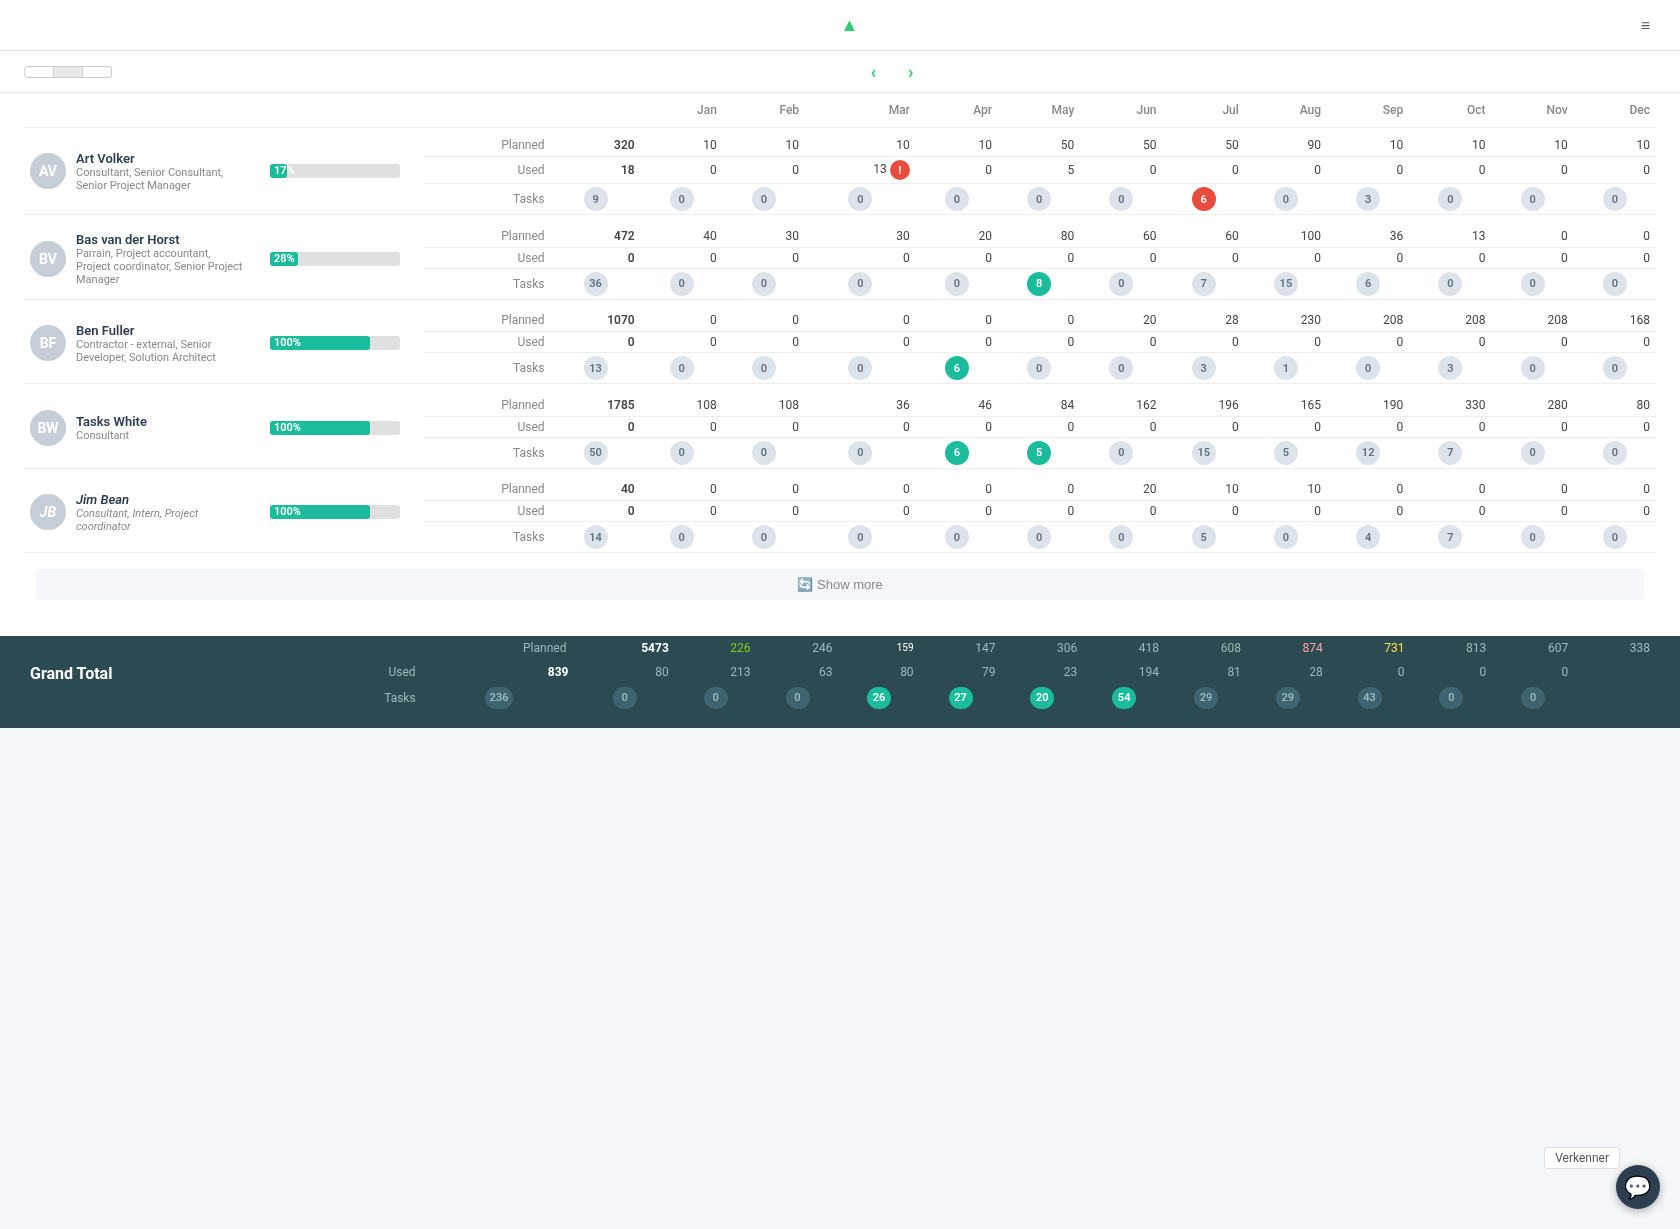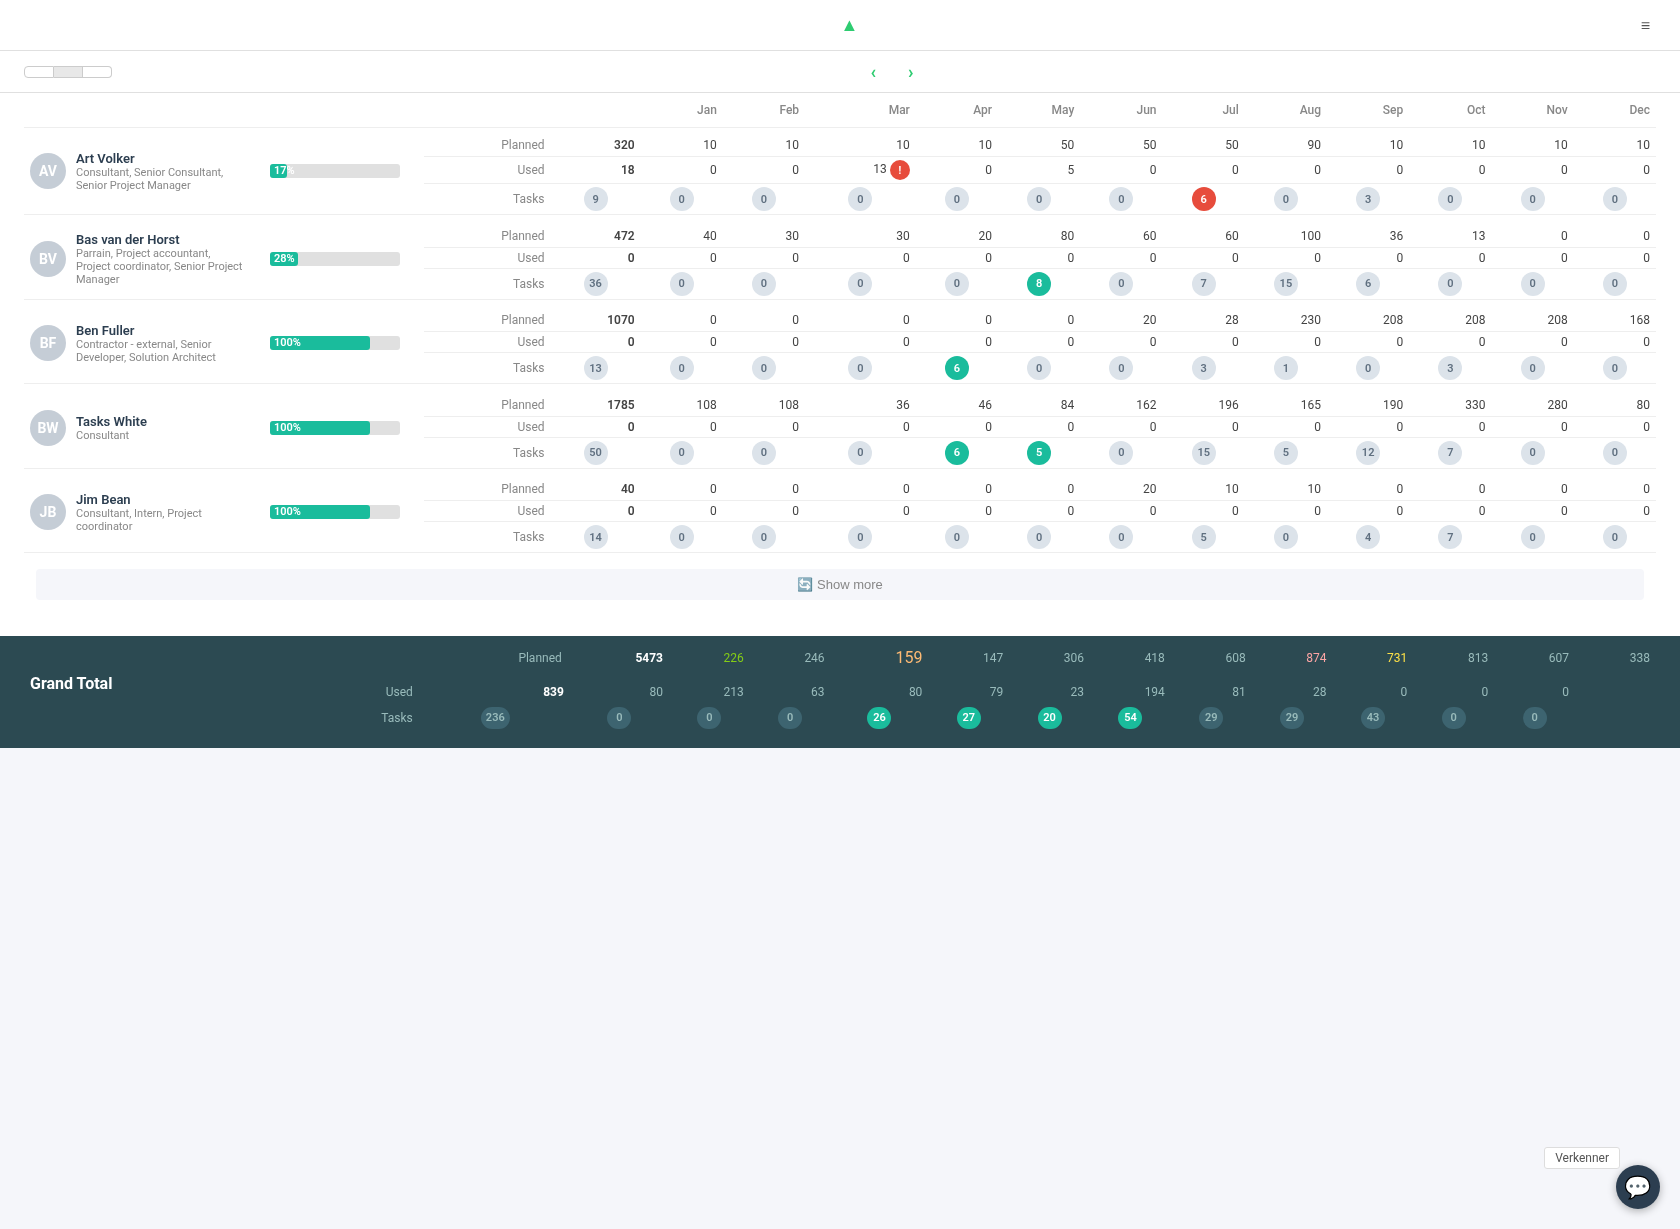--- a/index.html
+++ b/index.html
@@ -401,21 +401,21 @@
             <td class="badge-cell"><span class="badge badge-gray">5</span></td>
             <td class="badge-cell"><span class="badge badge-gray">12</span></td>
             <td class="badge-cell"><span class="badge badge-gray">7</span></td>
             <td class="badge-cell"><span class="badge badge-gray">0</span></td>
             <td class="badge-cell"><span class="badge badge-gray">0</span></td>
     </tr>
           <tr class="spacer">
             <td colspan="16"></td>
           </tr>
           <tr class="resource-section resource-row-info">
-      <td rowspan="3" style="vertical-align:middle; padding: 8px 6px;">
+      <td rowspan="3" style="vertical-align:middle; padding: 8px 6px; font-style: italic;">
         <div class="resource-info">
           <div class="avatar-placeholder">JB</div>
           <div>
             <div class="resource-name">Jim Bean</div>
             <div class="resource-roles">Consultant, Intern, Project coordinator</div>
           </div>
         </div>
       </td>
       <td rowspan="3" style="vertical-align:middle; padding:8px 6px;">
         <div class="capacity-bar-container">
@@ -488,24 +488,24 @@
     <tbody id="grand-total-tbody">
         <tr>
     <td rowspan="3" style="vertical-align:middle; padding:8px 6px;">
       <span class="grand-total-label">Grand Total</span>
     </td>
     <td style="width:160px;"></td>
     <td style="text-align:right; color:#9bb; font-size:12px; padding:5px 8px;">Planned</td>
     <td style="text-align:right; font-weight:700; color:white; font-size:12px; padding:5px 6px;">5473</td>
     <td style="text-align:right; color:#84cc16; font-size:12px; padding:5px 6px;">226</td>
           <td style="text-align:right; color:#9bb; font-size:12px; padding:5px 6px;">246</td>
-          <td style="text-align:right; color:#fdba74; font-size:16px; padding:5px 6px;">159</td>
+          <td style="text-align:right; color:#ffffff; font-size:10px; padding:5px 6px;">159</td>
           <td style="text-align:right; color:#9bb; font-size:12px; padding:5px 6px;">147</td>
           <td style="text-align:right; color:#9bb; font-size:12px; padding:5px 6px;">306</td>
-          <td style="text-align:right; color:#9bb; font-size:12px; padding:15px 6px;">418</td>
+          <td style="text-align:right; color:#9bb; font-size:12px; padding:5px 6px;">418</td>
           <td style="text-align:right; color:#9bb; font-size:12px; padding:5px 6px;">608</td>
           <td style="text-align:right; color:#fca5a5; font-size:12px; padding:5px 6px;">874</td>
           <td style="text-align:right; color:#fde047; font-size:12px; padding:5px 6px;">731</td>
           <td style="text-align:right; color:#9bb; font-size:12px; padding:5px 6px;">813</td>
           <td style="text-align:right; color:#9bb; font-size:12px; padding:5px 6px;">607</td>
           <td style="text-align:right; color:#9bb; font-size:12px; padding:5px 6px;">338</td>
   </tr>
         <tr>
     <td style="text-align:right; color:#9bb; font-size:12px; padding:5px 8px;">Used</td>
     <td style="text-align:right; font-weight:700; color:white; font-size:12px; padding:5px 6px;">839</td>

